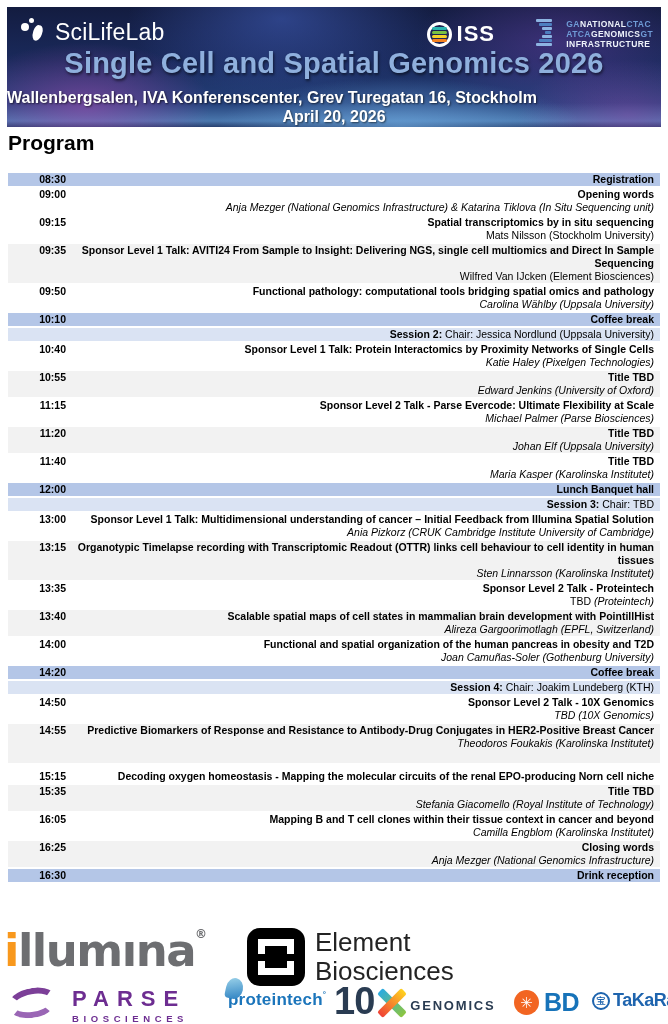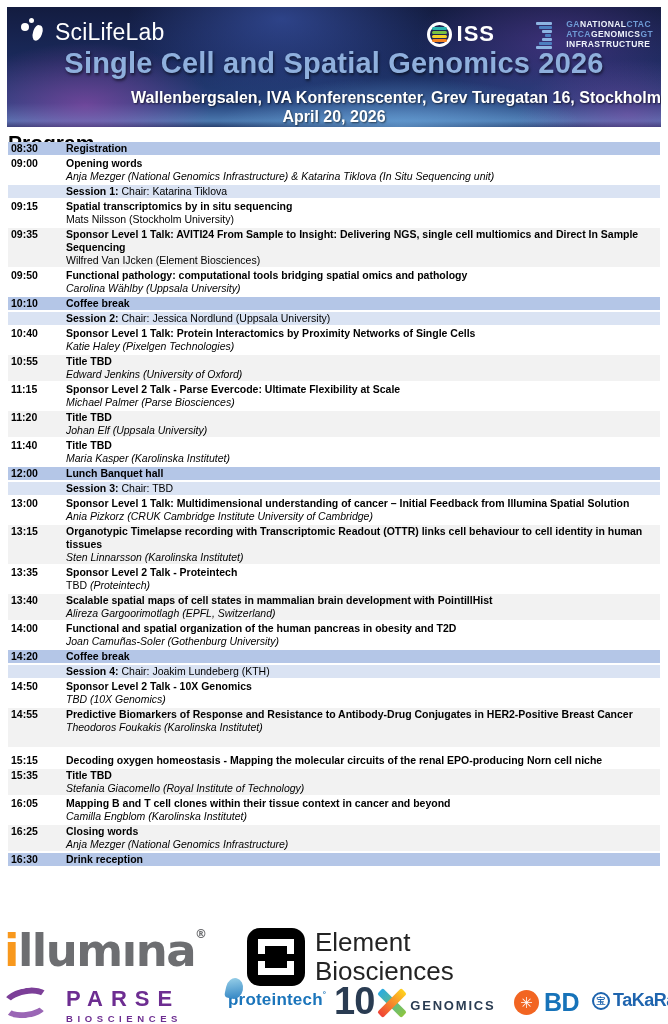--- a/index.html
+++ b/index.html
@@ -29,39 +29,39 @@
   .sll-icon i.d2 { width:5px; height:5px; left:8px; top:1px; }
   .sll-icon i.d3 { width:9px; height:16px; left:12px; top:8px; border-radius:50% 50% 60% 60%; transform:rotate(18deg); }
   .sll-text { color:#fff; font-size:23px; letter-spacing:.2px; }
 
   .iss { position:absolute; right:166px; top:14px; display:flex; align-items:center; gap:5px; }
   .iss-ring { width:25px; height:25px; border:3px solid #fff; border-radius:50%;
     display:flex; flex-direction:column; justify-content:center; gap:1px; padding:2px; background:transparent; }
   .iss-ring b { display:block; height:3px; border-radius:2px; }
   .iss-text { color:#fff; font-size:22px; font-weight:bold; letter-spacing:1px; }
 
-  .ngi { position:absolute; right:8px; top:12px; display:flex; align-items:flex-end; gap:4px; }
+  .ngi { position:absolute; right:8px; top:12px; display:flex; align-items:flex-start; gap:4px; }
   .ngi-icon { display:flex; flex-direction:column; gap:1px; align-items:flex-start; width:26px; }
   .ngi-icon b { display:block; height:3px; border-radius:1px; background:#7fa8dc; }
   .ngi-text { font-size:8.5px; font-weight:bold; line-height:10px; letter-spacing:.4px; white-space:nowrap; }
   .ngi-text .dim { color:#6f9bd6; }
   .ngi-text .lit { color:#eef3fb; }
 
   .banner-title { position:absolute; top:40px; width:100%; text-align:center;
     font-size:29px; font-weight:bold; color:#8fb0dd; letter-spacing:.2px;
     text-shadow:1px 2px 3px rgba(0,0,0,.55); }
-  .banner-venue { position:absolute; top:82px; width:100%; text-align:right;
-    font-size:16px; font-weight:bold; color:#fff; text-shadow:1px 1px 2px rgba(0,0,0,.6);padding-left:32px; }
+  .banner-venue { position:absolute; top:82px; width:100%; text-align:left;
+    font-size:16px; font-weight:bold; color:#fff; text-shadow:1px 1px 2px rgba(0,0,0,.6); }
   .banner-date { position:absolute; top:101px; width:100%; text-align:center;
     font-size:16px; font-weight:bold; color:#fff; text-shadow:1px 1px 2px rgba(0,0,0,.6); }
 
   
   .prog-head { position:absolute; left:8px; top:131px; font-size:21px; font-weight:bold; color:#000; }
 
-  .ptable { position:absolute; left:8px; top:142px; width:652px; }
+  .ptable { position:absolute; left:8px; top:173px; width:652px;text-align:right; }
   .prow { display:flex; border-bottom:2px solid #fff; font-size:10.5px; line-height:13px; }
   .ptime { flex:0 0 58px; font-weight:bold; padding-left:3px; }
   .pcontent { flex:1; padding-right:6px; }
   .ptitle { font-weight:bold; }
   .pspeaker .ital { font-style:italic; }
   .prow.break { background:#b4c6e7; }
   .prow.break .ptitle { font-weight:bold; }
   .prow.session { background:#dae3f3; }
   .prow.gray { background:#f2f2f2; }
   .prow.gap { margin-top:5px; }
@@ -88,21 +88,21 @@
     background: linear-gradient(105deg, #49688f 0%, #6d87a8 38%, #e8f0f6 50%, #cfa57a 62%, #c89c72 100%); }
   .px-globe:before { content:""; position:absolute; inset:0;
     background:
       repeating-linear-gradient(0deg, transparent 0 4px, #fff 4px 6px),
       repeating-linear-gradient(90deg, transparent 0 4px, #fff 4px 6px); }
   .px-globe:after { content:""; position:absolute; left:-8px; top:26px; width:80px; height:14px;
     background:#fff; transform:rotate(-18deg); border-radius:50%; }
   .px-name { font-size:20px; font-weight:bold; letter-spacing:1.5px; color:#0d0d0d; }
   .px-sub { font-size:8.5px; font-weight:bold; letter-spacing:1.6px; color:#2b2b2b; margin-top:2px; }
 
-  .logo-parse { position:absolute; left:2px; top:60px; display:flex; align-items:center; gap:12px; }
+  .logo-parse { position:absolute; left:8px; top:60px; display:flex; align-items:center; gap:12px; }
   .parse-swoosh { position:relative; width:52px; height:36px; }
   .parse-swoosh i { position:absolute; border:6px solid transparent; border-radius:50%; }
   .parse-swoosh i.a { width:50px; height:30px; border-top-color:#7c3f98; transform:rotate(-10deg); left:0; top:0; }
   .parse-swoosh i.b { width:46px; height:26px; border-bottom-color:#9a66b5; transform:rotate(-6deg); left:0; top:4px; }
   .parse-name { font-size:22px; font-weight:bold; letter-spacing:8px; color:#6d2d91; line-height:22px; }
   .parse-sub { font-size:9.5px; font-weight:bold; letter-spacing:4.6px; color:#6d2d91; margin-top:3px; }
 
   .logo-proteintech { position:absolute; left:228px; top:62px; }
   .pt-drop { position:absolute; left:-2px; top:-12px; width:17px; height:21px;
     background:linear-gradient(160deg,#9ed4ea,#2a7fc1); border-radius:50% 50% 50% 4px; transform:rotate(12deg);
@@ -181,24 +181,20 @@
         <div class="ptitle">Registration</div>
       </div>
     </div>
     <div class="prow item">
       <div class="ptime">09:00</div>
       <div class="pcontent">
         <div class="ptitle">Opening words</div>
         <div class="pspeaker"><span class="ital">Anja Mezger (National Genomics Infrastructure) &amp; Katarina Tiklova (In Situ Sequencing unit)</span></div>
       </div>
     </div>
-    <div class="prow session">
-      <div class="ptime"></div>
-      <div class="pcontent"><span class="sesslabel">Session 1:&nbsp;</span><span>Chair: Katarina Tiklova</span></div>
-    </div>
     <div class="prow item">
       <div class="ptime">09:15</div>
       <div class="pcontent">
         <div class="ptitle">Spatial transcriptomics by in situ sequencing</div>
         <div class="pspeaker"><span>Mats Nilsson (Stockholm University)</span></div>
       </div>
     </div>
     <div class="prow item gray">
       <div class="ptime">09:35</div>
       <div class="pcontent">

